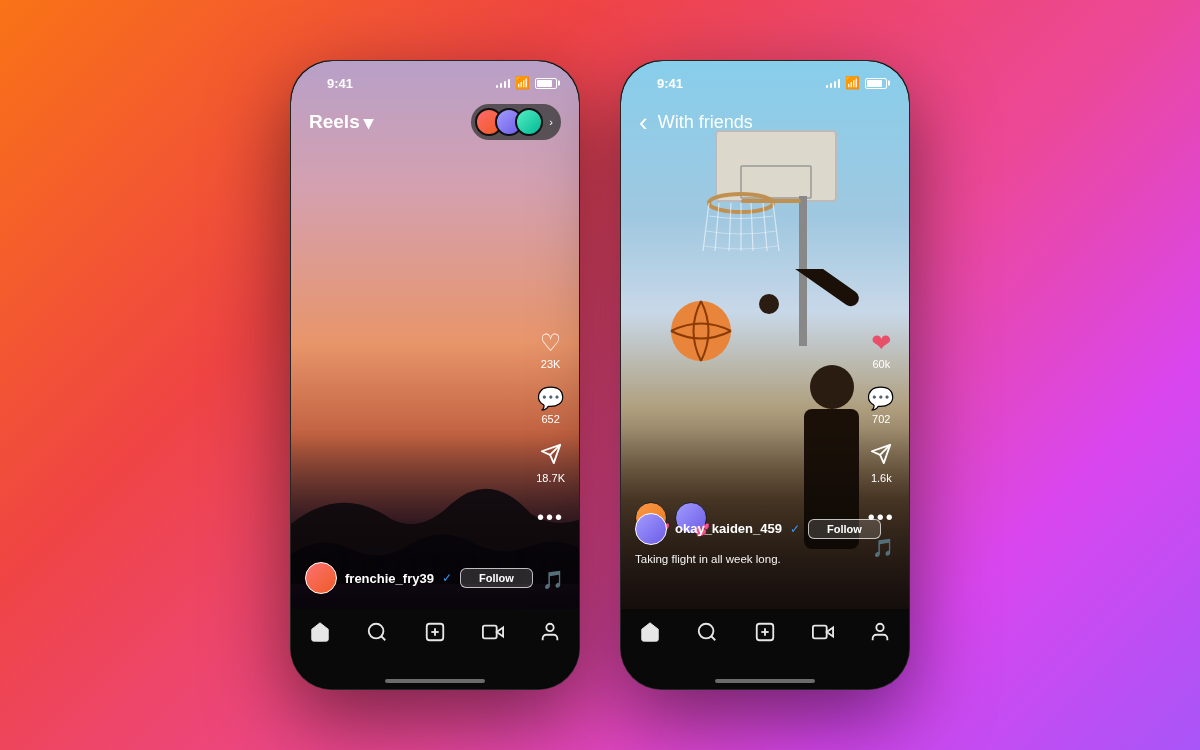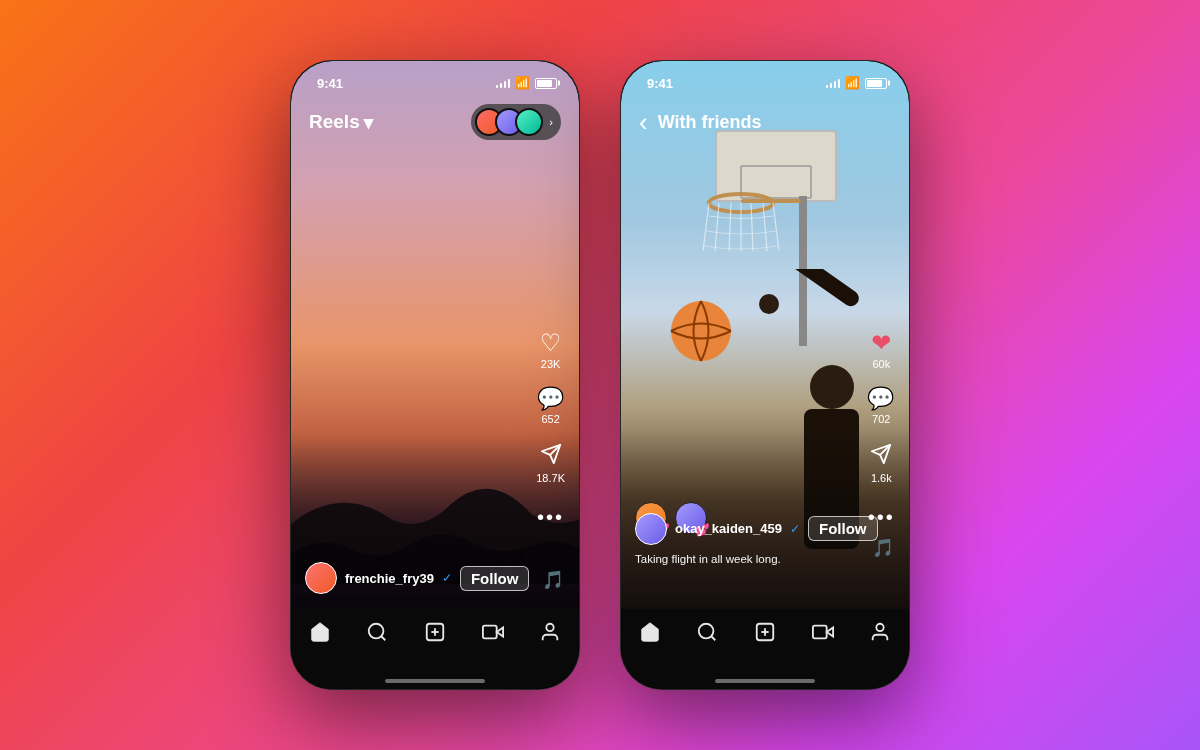--- a/index.html
+++ b/index.html
@@ -32,21 +32,21 @@
       border-radius: 42px;
       overflow: hidden;
       position: relative;
       background: #111;
     }
 
     
     .status-bar {
       position: absolute;
       top: 0;
-      left: 4px;
+      left: 14px;
       right: 0;
       height: 36px;
       display: flex;
       align-items: center;
       justify-content: space-between;
       padding: 8px 22px 0;
       z-index: 10;
       color: white;
       font-size: 12px;
       font-weight: 600;
@@ -210,21 +210,21 @@
       color: white;
       font-size: 22px;
       margin-right: 10px;
       display: flex;
       align-items: center;
     }
 
     .nav-with-friends-title {
       color: white;
       font-size: 18px;
-      font-weight: 700;
+      font-weight: 400;
     }
 
     
     .right-actions {
       position: absolute;
       right: 14px;
       bottom: 160px;
       display: flex;
       flex-direction: column;
       align-items: center;
@@ -296,23 +296,23 @@
 
     .verified-badge {
       color: #3897f0;
       font-size: 12px;
     }
 
     .follow-btn {
       background: rgba(255,255,255,0.15);
       border: 1.5px solid rgba(255,255,255,0.7);
       color: white;
-      font-size: 15px;
+      font-size: 11px;
       font-weight: 700;
-      padding: 3px 10px;
+      padding: 3px 18px;
       border-radius: 6px;
       cursor: pointer;
     }
 
     .caption-text {
       color: white;
       font-size: 11.5px;
       line-height: 1.4;
       opacity: 0.95;
     }

